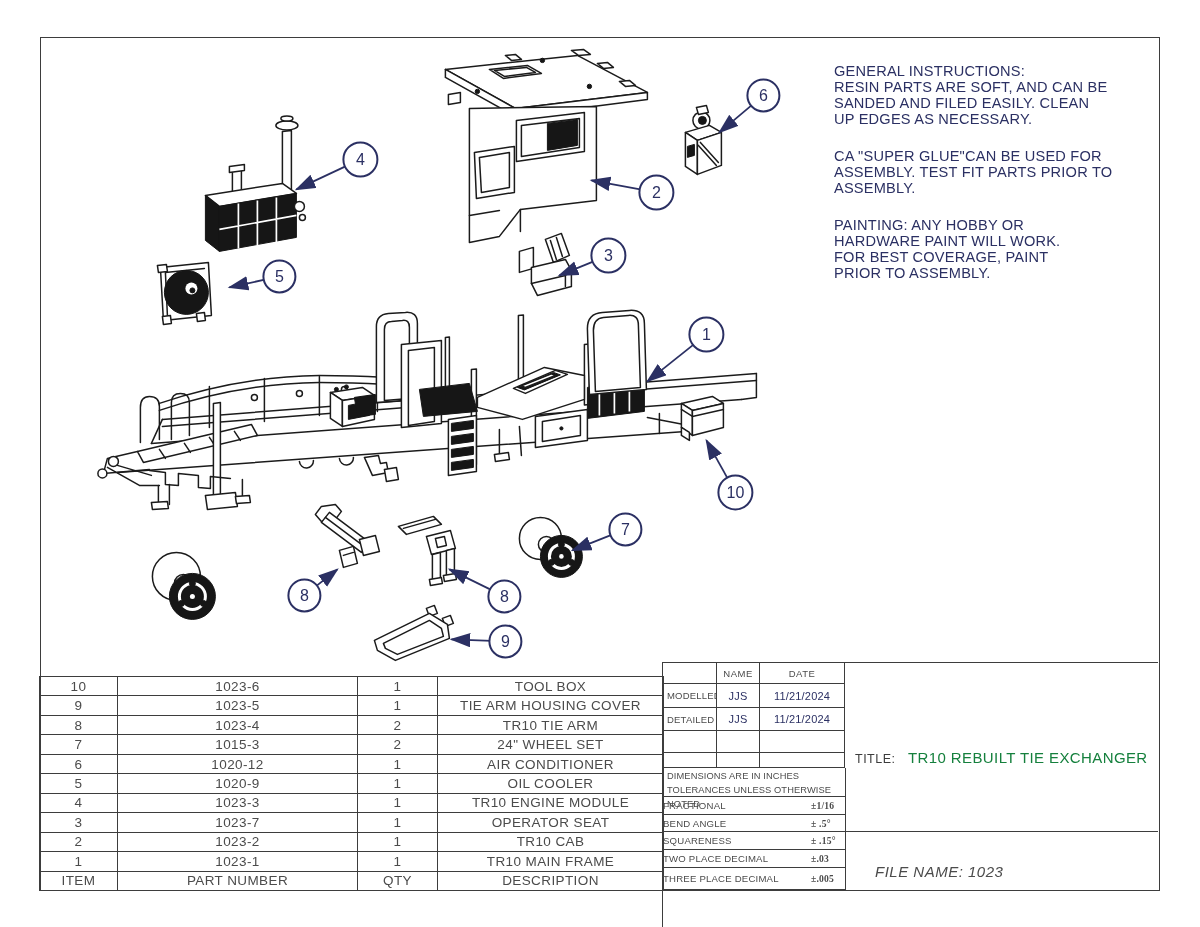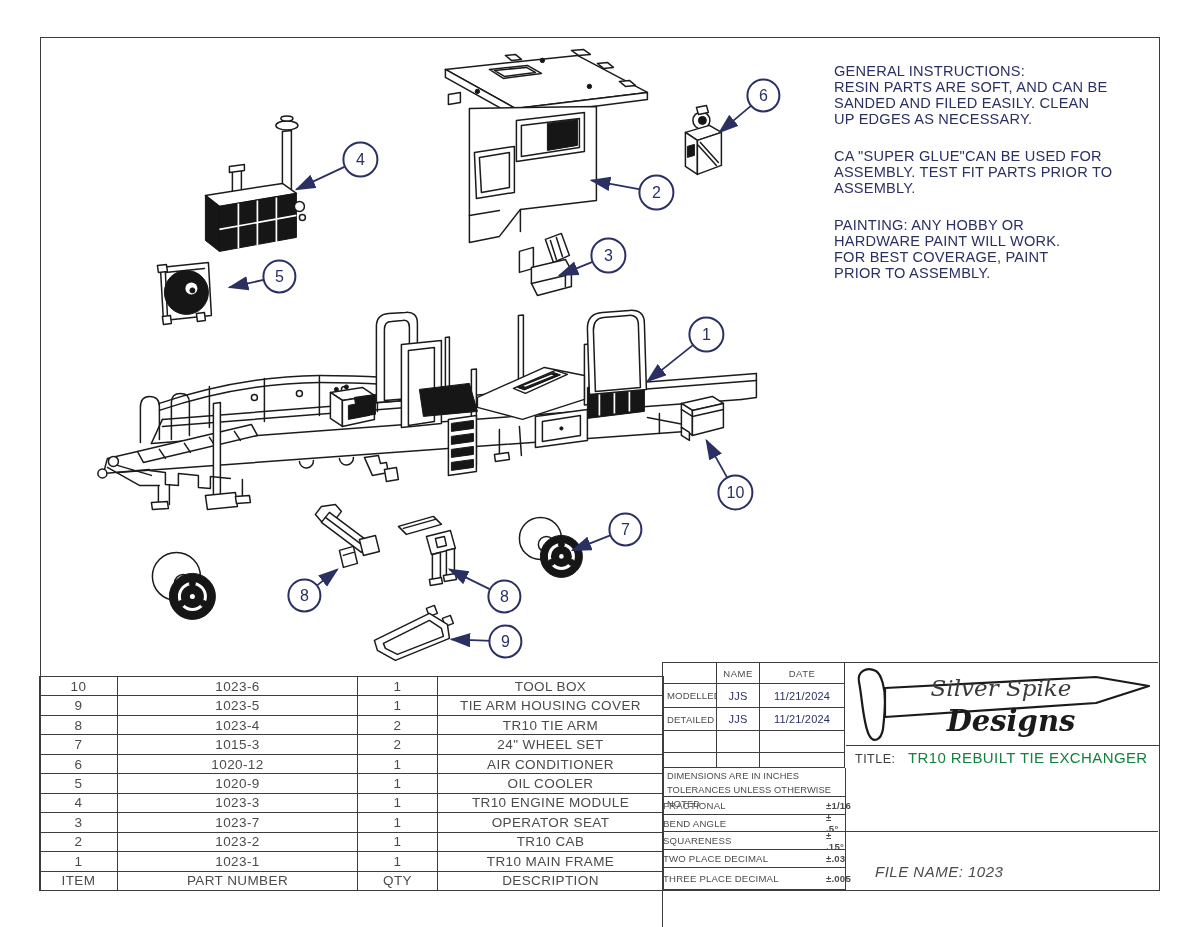--- a/index.html
+++ b/index.html
@@ -38,21 +38,21 @@
                        display:flex; align-items:center; justify-content:center; overflow:hidden; }
   .tb-approval .role { justify-content:flex-start; padding-left:4px; font-size:9.5px; letter-spacing:0.2px; }
   .tb-approval .hdr { font-size:9.5px; letter-spacing:0.5px; }
   .tb-approval .val { font-size:11px; color:#2b3063; letter-spacing:0.2px; }
   .tb-notes { position:absolute; left:0; top:105px; width:183px; height:29px;
               border-right:1.3px solid #3d3d3d; border-bottom:1.3px solid #3d3d3d;
               font-size:9.3px; line-height:14px; padding:1px 0 0 4px; letter-spacing:0.1px; }
   .tol-row { position:absolute; left:0; width:183px; border-right:1.3px solid #3d3d3d;
              border-bottom:1.3px solid #3d3d3d; display:flex; align-items:center;
              font-size:9.6px; letter-spacing:0.2px; }
-  .tol-row .tv { position:absolute; left:163px; font-weight:bold; }
+  .tol-row .tv { position:absolute; left:148px; font-weight:bold;font-family:Liberation Serif, serif; }
   .tb-ext-line { position:absolute; left:183px; right:0; top:167.5px; height:1.6px; background:#3d3d3d; }
   .tb-logo { position:absolute; left:183px; top:0; width:313px; height:83px; border-bottom:1.4px solid #3d3d3d; }
   .tb-title { position:absolute; left:192px; top:86px; white-space:nowrap; }
   .tb-title .lbl { font-size:12.5px; color:#3c3c3c; letter-spacing:0.5px; }
   .tb-title .val { font-size:15px; color:#15803d; letter-spacing:0.4px; margin-left:8px; }
   .tb-file { position:absolute; left:212px; top:200px; font-size:15px; color:#4b4b4b; letter-spacing:0.5px; white-space:nowrap;font-style:italic; }
   .logo-text1 { font-family:"DejaVu Serif", serif; font-style:italic; font-size:23px; fill:#3a3a3a; }
   .logo-text2 { font-family:"DejaVu Serif", serif; font-style:italic; font-weight:bold; font-size:29px; fill:#1a1a1a; }
 </style>
 </head>
@@ -447,28 +447,20 @@
       <span>TWO PLACE DECIMAL</span>
       <span class="tv">±.03</span>
     </div>
     <div class="tol-row" style="top:205px; height:22px;">
       <span>THREE PLACE DECIMAL</span>
       <span class="tv">±.005</span>
     </div>
 
     <div class="tb-ext-line"></div>
 
-    <div class="tb-logo">
-      <svg viewBox="0 0 313 83" width="313" height="83">
-        <path d="M30,8 C20,3 11,9 13,19 C16,33 17,60 23,72 C27,80 35,78 37,66 C38,57 39,47 39,38 C39,26 36,12 30,8 Z" fill="#ffffff" stroke="#1a1a1a" stroke-width="2.2"></path>
-        <path d="M39,25 L250,14 L303,23 L250,40 L39,54 Z" fill="#ffffff" stroke="#1a1a1a" stroke-width="2.2" stroke-linejoin="round"></path>
-        <text class="logo-text1" x="155" y="33" text-anchor="middle">Silver Spike</text>
-        <text class="logo-text2" x="165" y="68" text-anchor="middle">Designs</text>
-      </svg>
-    </div>
 
     <div class="tb-title">
       <span class="lbl">TITLE:</span>
       <span class="val">TR10 REBUILT TIE EXCHANGER</span>
     </div>
 
     <div class="tb-file">
       <span>FILE NAME:</span>
       <span>1023</span>
     </div>

